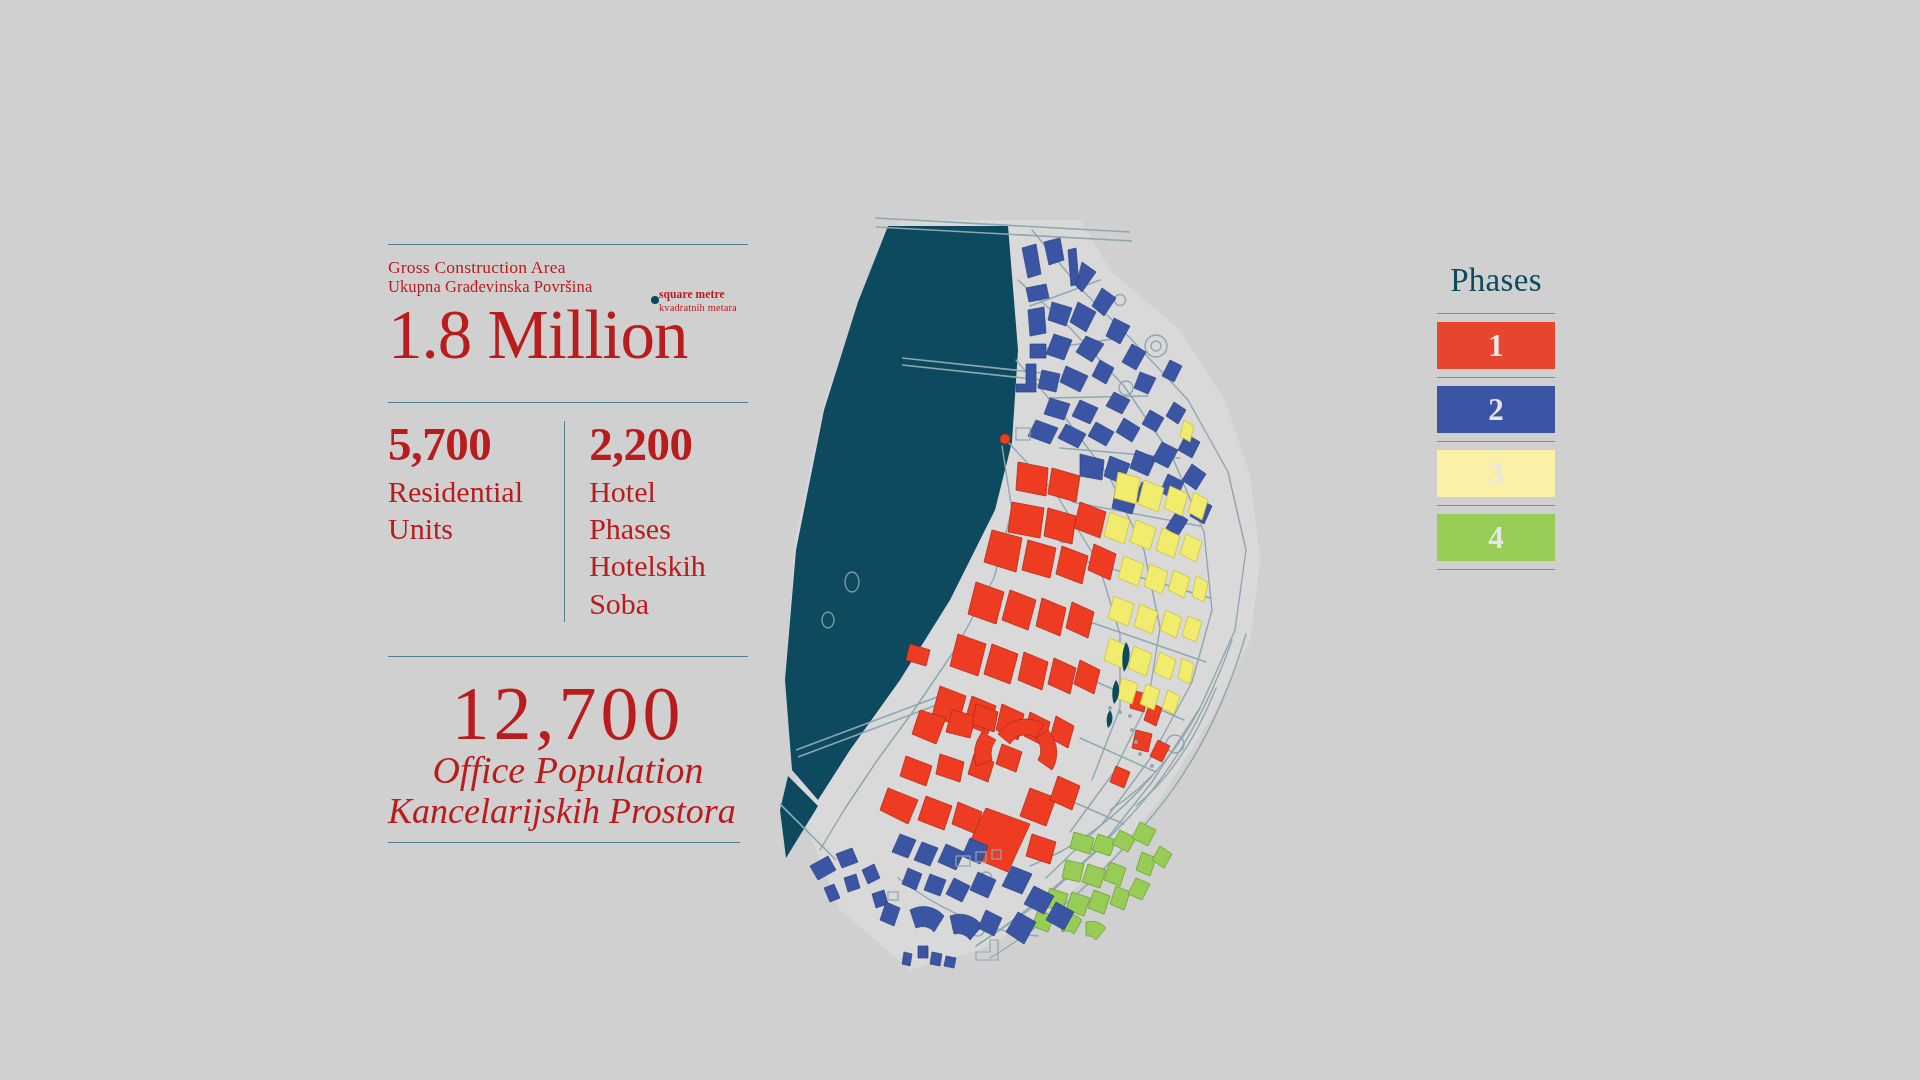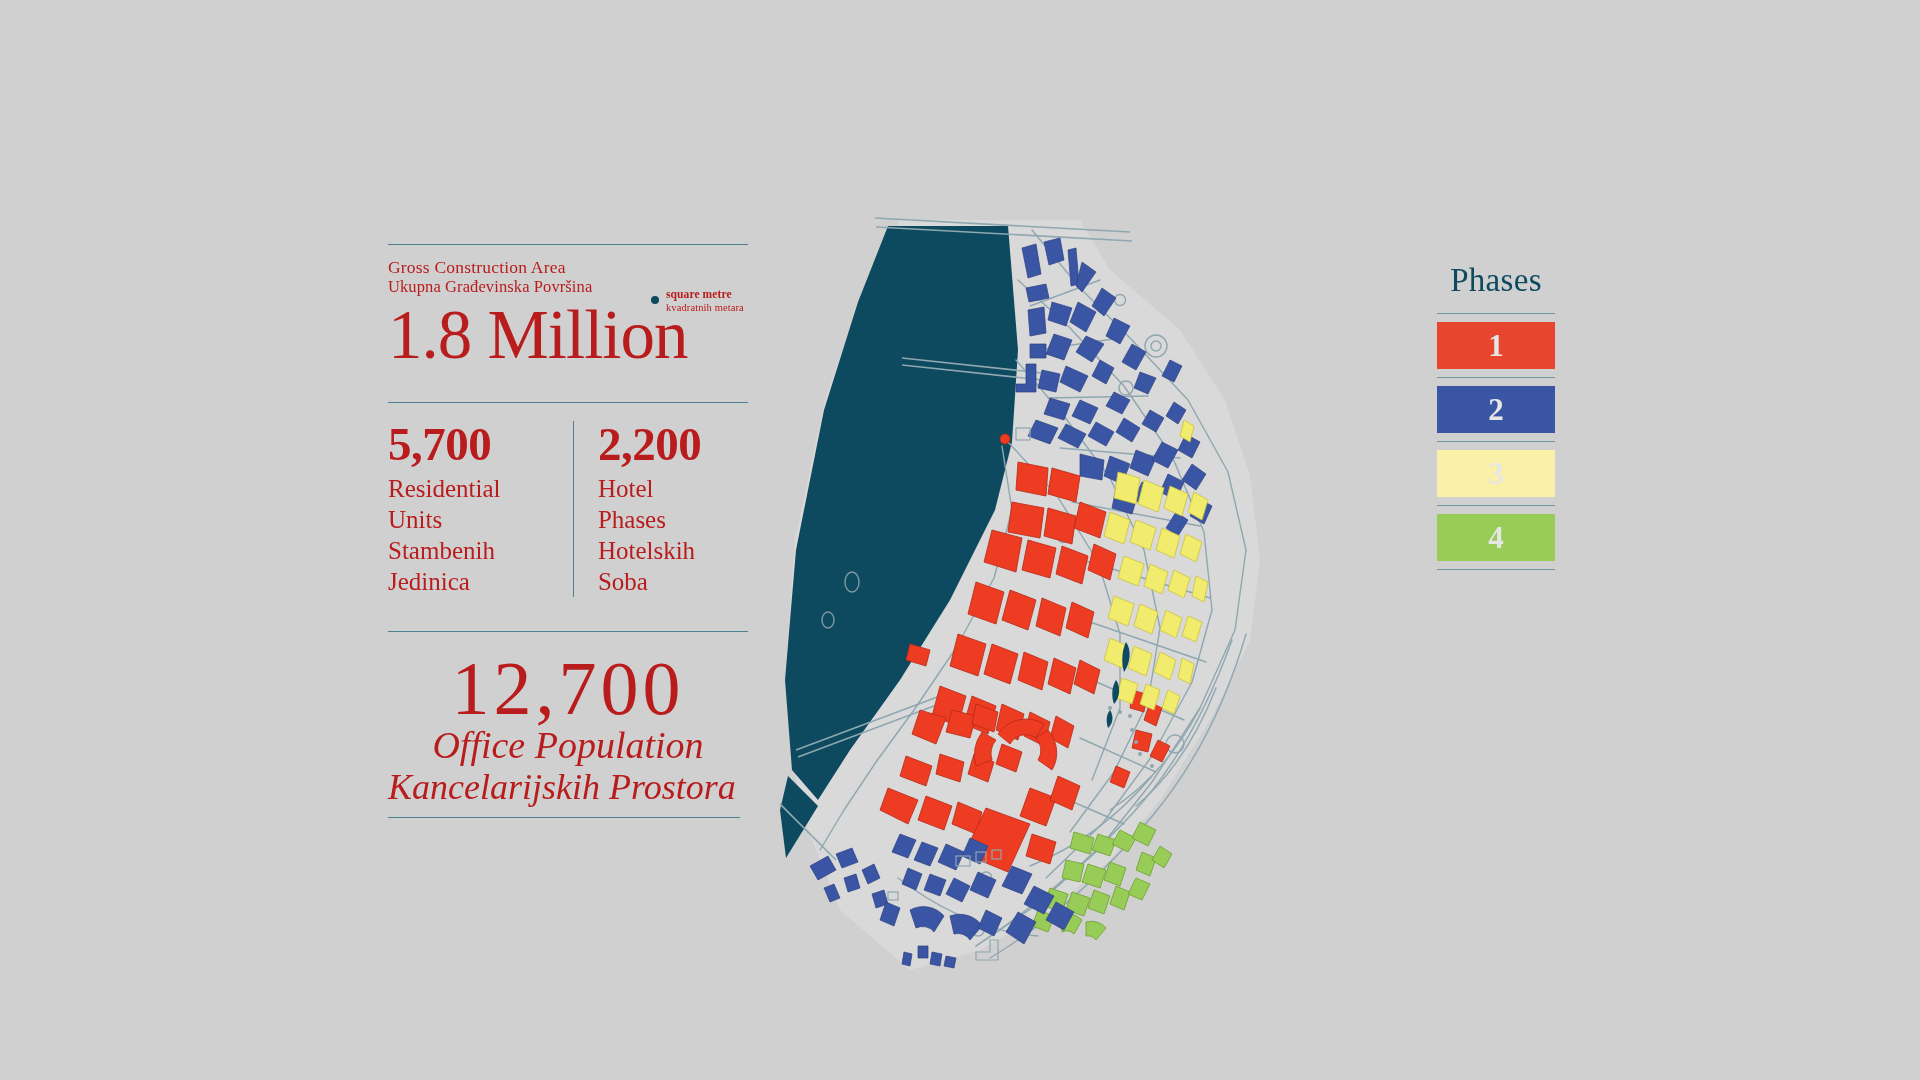--- a/index.html
+++ b/index.html
@@ -48,21 +48,20 @@
     line-height:.98;
     letter-spacing:-1px;
     margin-top:6px;
     white-space:nowrap;
   }
   .unit-tag{
     position:absolute;
     left:263px; top:-14px;
     display:flex;
     align-items:flex-start;
-    gap:7px;
   }
   .unit-dot{
     width:8px;height:8px;border-radius:50%;
     background:#0d4a60;margin-top:8px;flex:none;
   }
   .unit-text{
     font-size:11.5px;
     line-height:1.18;
     letter-spacing:.1px;
     font-weight:bold;
@@ -83,21 +82,21 @@
     border-left:1.4px solid #4e7f92;
   }
   .pair-num{
     font-size:47px;
     line-height:1.02;
     letter-spacing:-.5px;
     font-weight:bold;
   }
   .pair-sub{
     margin-top:4px;
-    font-size:25px;
+    font-size:30px;
     line-height:1.24;
   }
   .pair-sub span{display:block;}
 
   .rule-3{margin-top:34px;}
 
   .block3{margin-top:18px;}
   .block3 .num{
     font-size:76px;
     line-height:1;
@@ -173,21 +172,20 @@
       </span>
     </div>
 
     <div class="rule rule-2"></div>
 
     <div class="pair">
       <div class="pair-col">
         <div class="pair-num">5,700</div>
         <div class="pair-sub">
           <span>Residential Units</span>
-          <span>Stambenih Jedinica</span>
         </div>
       </div>
       <div class="pair-col second">
         <div class="pair-num">2,200</div>
         <div class="pair-sub">
           <span>Hotel Phases</span>
           <span>Hotelskih Soba</span>
         </div>
       </div>
     </div>

